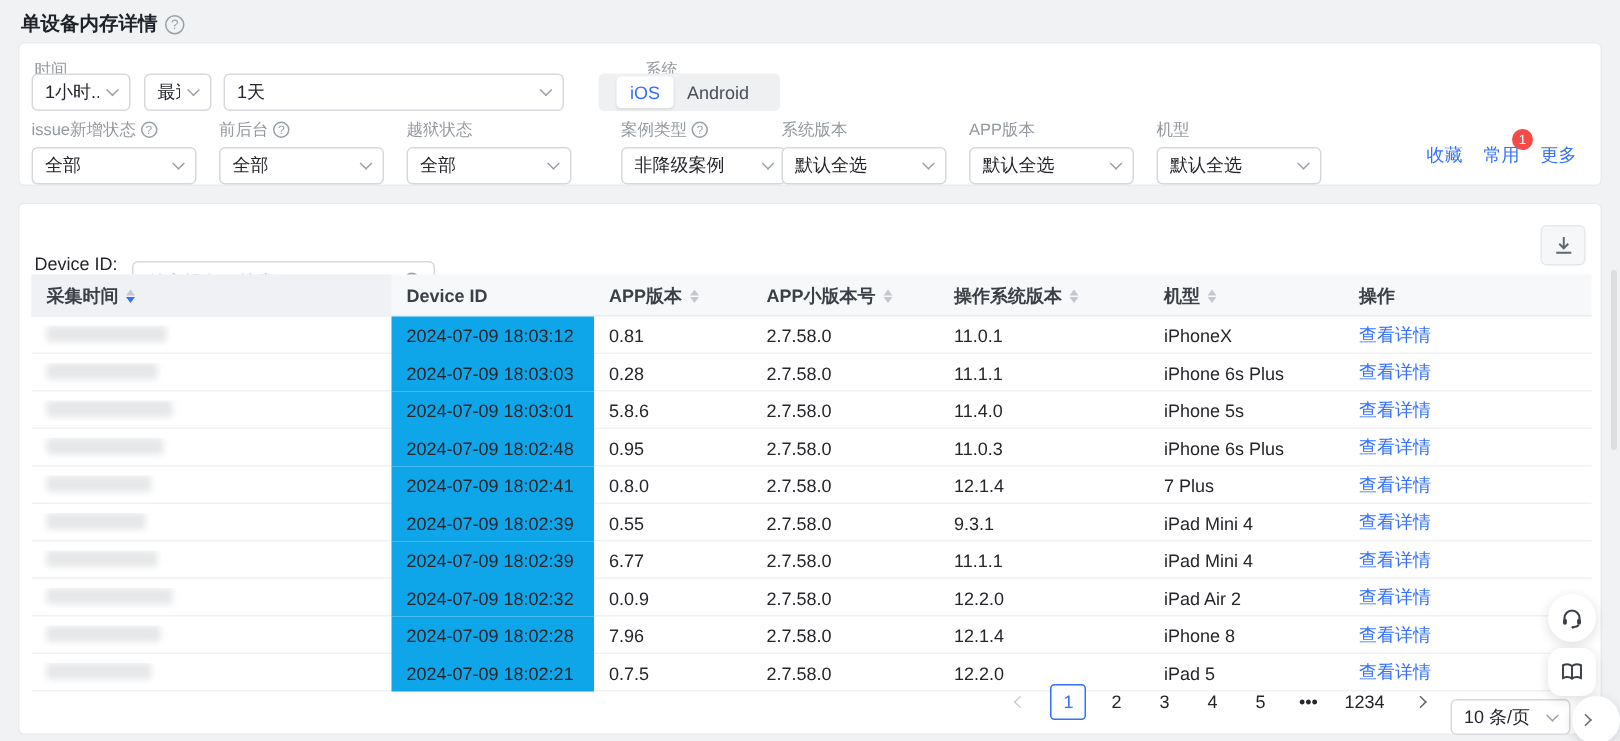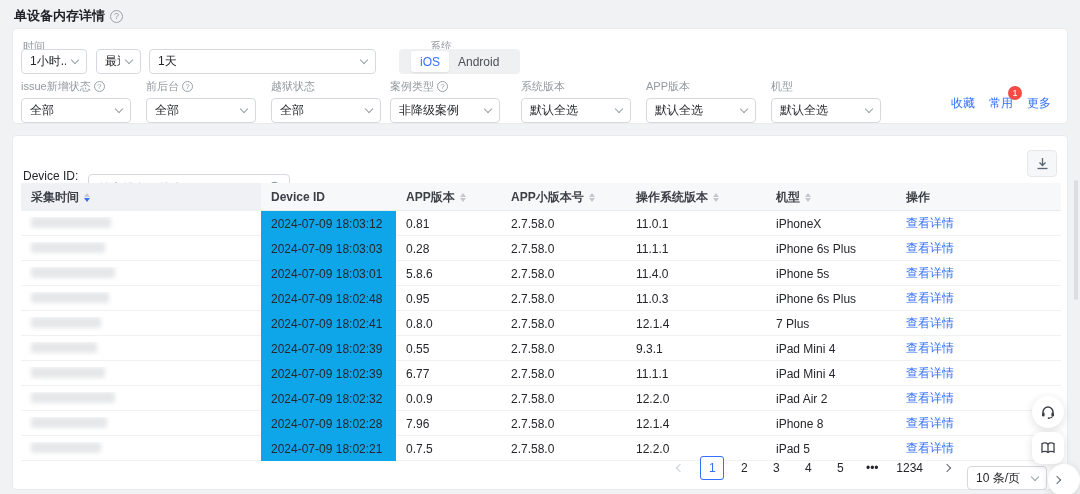--- a/index.html
+++ b/index.html
@@ -151,21 +151,21 @@
       <div class="flabel">
         <span>越狱状态</span>
 
       </div>
       <div class="sel">
         <span class="val">全部</span>
         <span class="chev"></span>
       </div>
     </div>
 
-    <div class="f2-field" style="left: 377px;">
+    <div class="f2-field" style="left: 401px;">
       <div class="flabel">
         <span>案例类型</span>
         <span class="help-circle help-icon">?</span>
       </div>
       <div class="sel">
         <span class="val">非降级案例</span>
         <span class="chev"></span>
       </div>
     </div>
 

